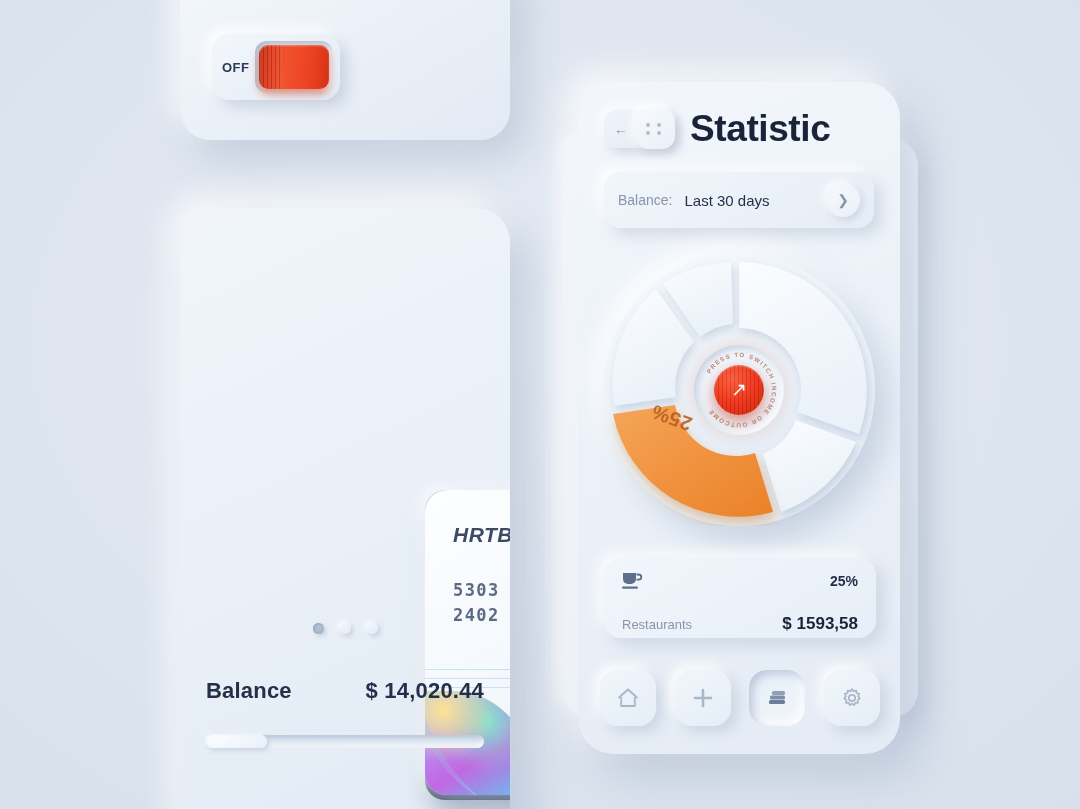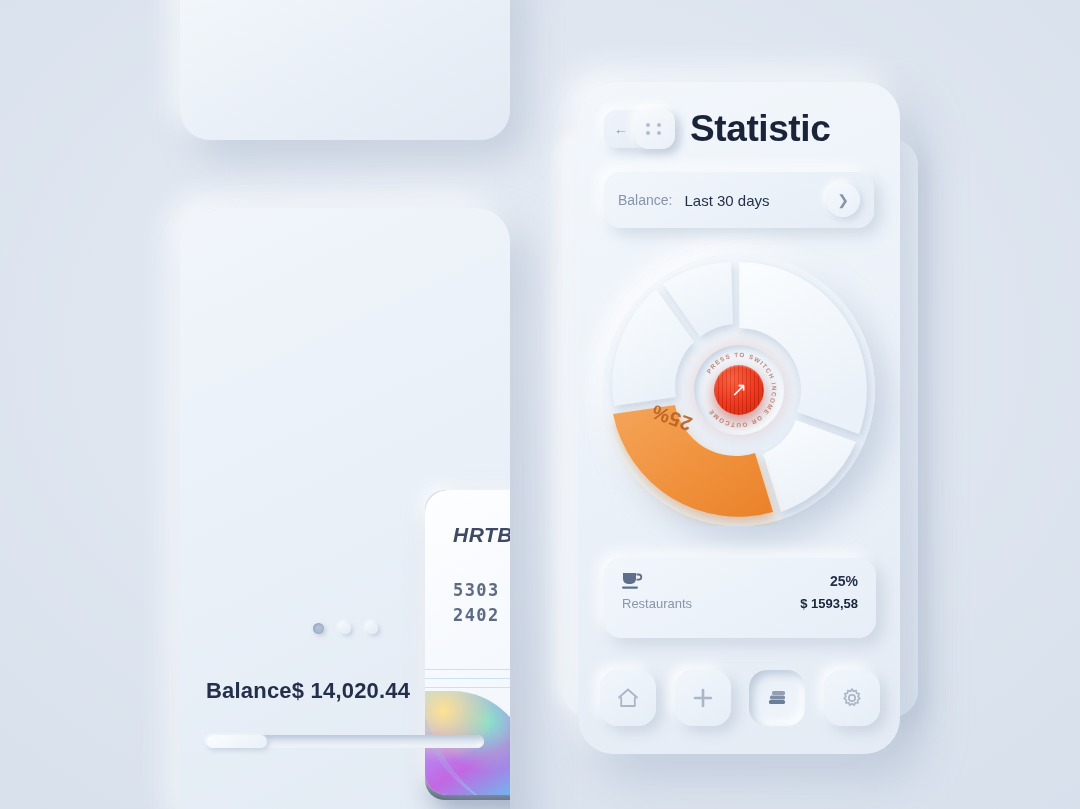--- a/index.html
+++ b/index.html
@@ -136,21 +136,21 @@
   }
   #card-dots span.active {
     background:linear-gradient(145deg,#c3cfdf,#9fb0c6);
     box-shadow: inset 1px 1px 3px rgba(110,130,160,0.6),
                 2px 2px 4px rgba(163,177,198,0.5);
   }
 
   
   #balance-row {
     position:absolute; left:26px; right:26px; top:470px;
-    display:flex; justify-content:flex-start; align-items:baseline;
+    display:flex; justify-content:space-between; align-items:baseline;
   }
   #balance-label { font-size:22px; font-weight:bold; color:#253category; }
   #balance-label, #balance-value {
     font-size:22px; font-weight:bold; color:#24304a; letter-spacing:0.2px;
   }
   #credit-track {
     position:absolute; left:26px; right:26px; top:527px;
     height:13px; border-radius:8px;
     background:#e5ecf5;
     box-shadow: inset 3px 3px 6px rgba(155,172,196,0.7),
@@ -300,25 +300,25 @@
     position:absolute; left:26px; top:476px;
     width:272px; height:80px; border-radius:18px;
     background:linear-gradient(150deg,#f1f6fb,#e7eef7);
     box-shadow: 7px 7px 16px rgba(163,177,198,0.38),
                -6px -6px 14px rgba(255,255,255,0.90);
     padding:14px 18px;
   }
   #stat-card .top-line, #stat-card .bottom-line {
     display:flex; justify-content:space-between; align-items:center;
   }
-  #stat-card .bottom-line { margin-top:6px; }
+  #stat-card .bottom-line { margin-top:24px; }
   #cup-icon { color:#5f6e89; }
   #stat-pct { font-size:14px; font-weight:bold; color:#24304a; }
   #stat-name { font-size:13px; color:#8795ab; }
-  #stat-amount { font-size:13px; font-weight:bold; color:#1a2439; }
+  #stat-amount { font-size:17px; font-weight:bold; color:#1a2439; }
 
   
   #bottom-nav {
     position:absolute; left:22px; top:588px;
     width:280px; display:flex; justify-content:space-between;
   }
   .nav-btn {
     width:56px; height:56px; border-radius:18px;
     background:linear-gradient(150deg,#f1f6fb,#e5edf6);
     box-shadow: 6px 6px 13px rgba(163,177,198,0.40),
@@ -331,20 +331,26 @@
     box-shadow: inset 4px 4px 9px rgba(158,175,200,0.60),
                 inset -4px -4px 9px rgba(255,255,255,0.95);
     color:#6c7d99;
   }
 </style>
 </head>
 <body>
 
 <div id="notify-panel">
   <div id="notify-row">
+    <div class="rocker-shell">
+      <span class="rocker-off-label">OFF</span>
+      <div class="rocker-well">
+        <div class="rocker-knob"></div>
+      </div>
+    </div>
   </div>
 </div>
 
 <div id="wallet-phone">
 
   <div id="card-behind"></div>
 
   <div id="credit-card">
     <div id="card-brand">HRTBT</div>
 

